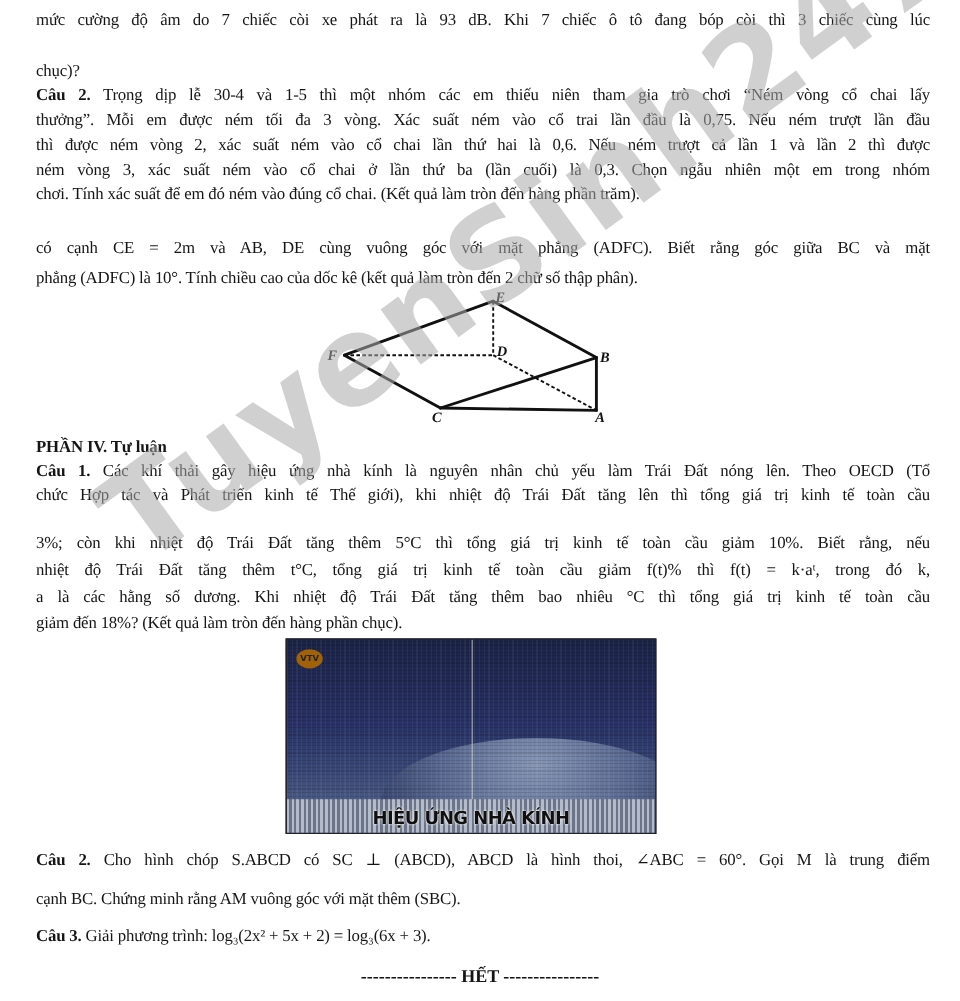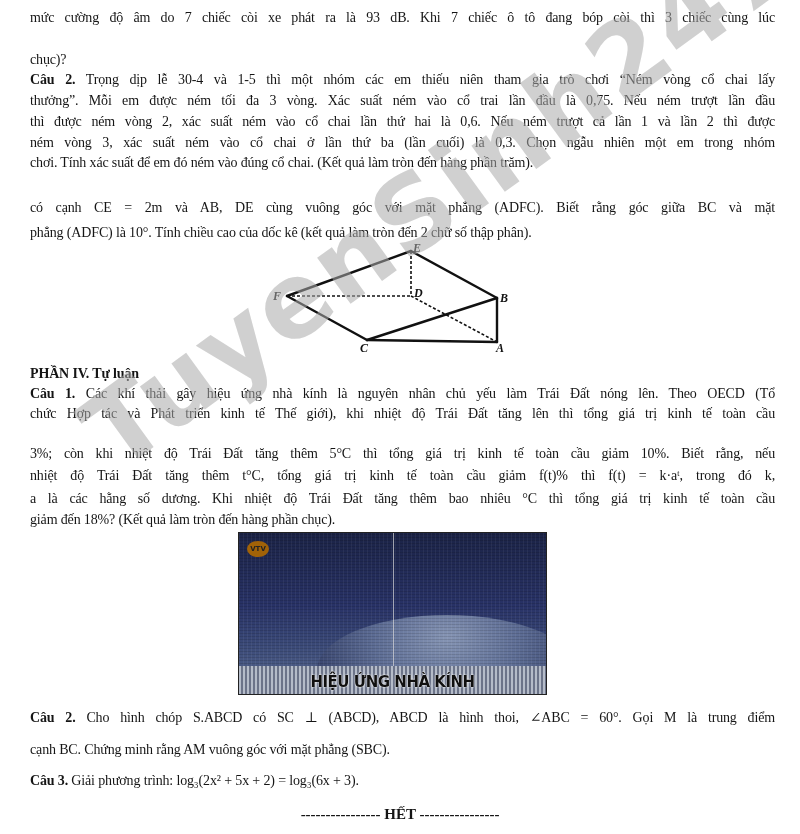--- a/index.html
+++ b/index.html
@@ -86,20 +86,20 @@
     <div class="sky"></div>
     <div class="earth"></div>
     <div class="noise"></div>
     <div class="divider"></div>
     <div class="logo">VTV</div>
     <div class="caption-bar"></div>
     <div class="caption">HIỆU ỨNG NHÀ KÍNH</div>
   </div>
 
   <div class="line just" style="top:708px"><span class="b">Câu 2.</span><span> Cho hình chóp S.ABCD có SC ⊥ (ABCD), ABCD là hình thoi, ∠ABC = 60°. Gọi M là trung điểm</span></div>
-  <div class="line" style="top:740px">cạnh BC. Chứng minh rằng AM vuông góc với mặt phẳng (SBC).</div>
+  <div class="line" style="top:740px">cạnh BC. Chứng minh rằng AM vuông góc với mặt thêm (SBC).</div>
 
   <div class="line" style="top:771px"><span class="b">Câu 3.</span><span> Giải phương trình: log₃(2x² + 5x + 2) = log₃(6x + 3).</span></div>
 
   <div class="end">---------------- HẾT ----------------</div>
 
   <div class="watermark">TuyenSinh247.com</div>
 </div>
 
 </body></html>

